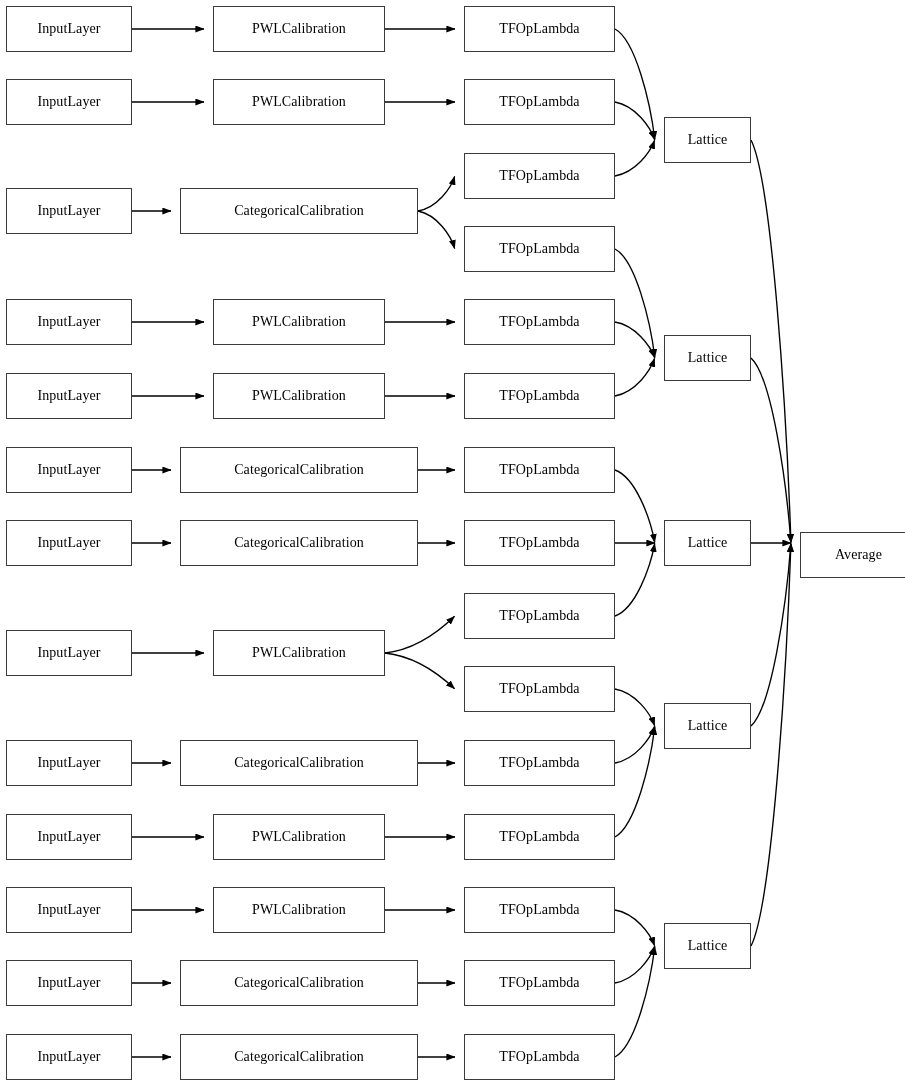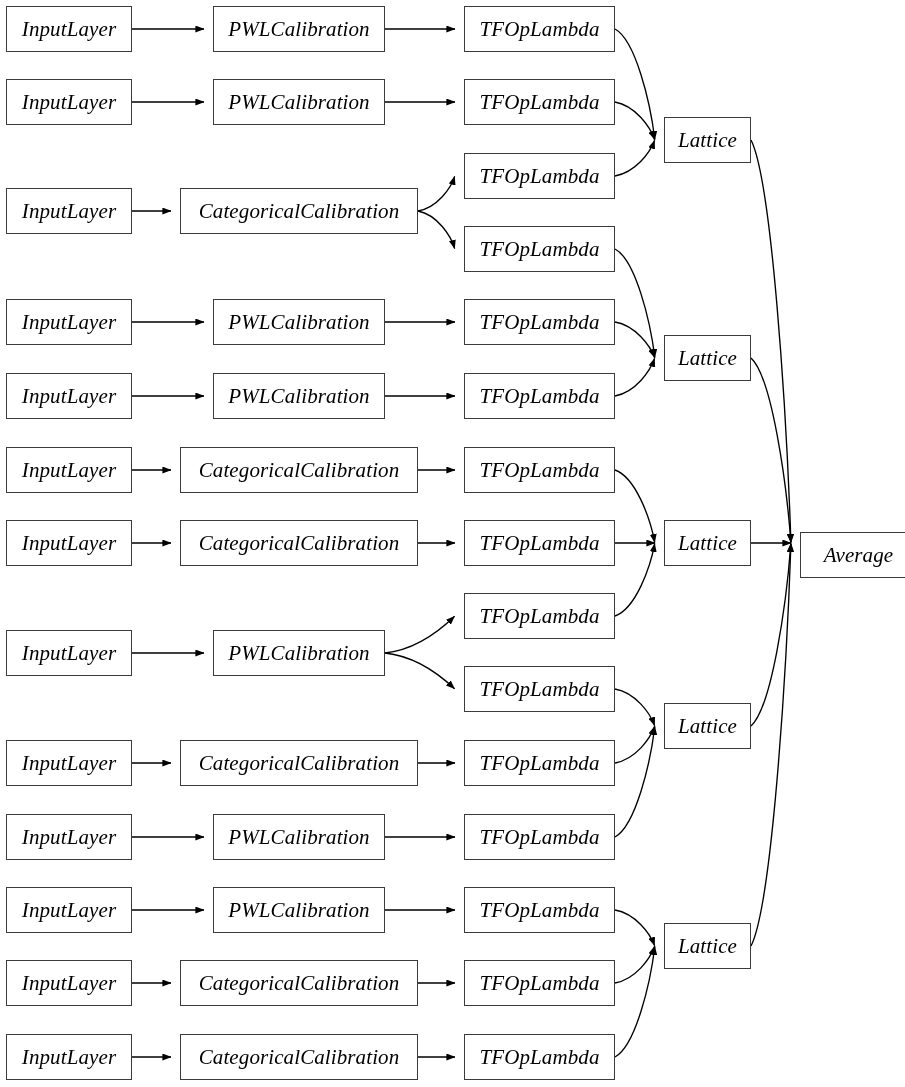--- a/index.html
+++ b/index.html
@@ -2,21 +2,21 @@
 <html><head>
 <meta charset="utf-8">
 <style>
   html,body{margin:0;padding:0;background:#ffffff;}
   body{font-family:"Liberation Serif","DejaVu Serif",serif;}
   #graph{position:relative;width:905px;height:1087px;background:#fff;overflow:hidden;}
   #edges{position:absolute;left:0;top:0;width:905px;height:1087px;pointer-events:none;}
   .node{position:absolute;box-sizing:border-box;border:1px solid #3b3b3b;background:#ffffff;
         display:flex;align-items:center;justify-content:center;
         font-family:"Liberation Serif","DejaVu Serif",serif;color:#000;white-space:nowrap;}
-  .node .lbl{font-size:21px;line-height:1;letter-spacing:0.1px;font-style:italic;}
+  .node .lbl{font-size:14px;line-height:1;letter-spacing:0.1px;}
 </style>
 </head>
 <body>
 
 <div id="graph">
   <svg id="edges" viewBox="0 0 905 1087">
     <defs>
       <marker id="arrow" markerWidth="9" markerHeight="7" refX="8.6" refY="3.5" orient="auto" markerUnits="userSpaceOnUse">
         <path d="M0,0 L9,3.5 L0,7 z" fill="#000"></path>
       </marker>

